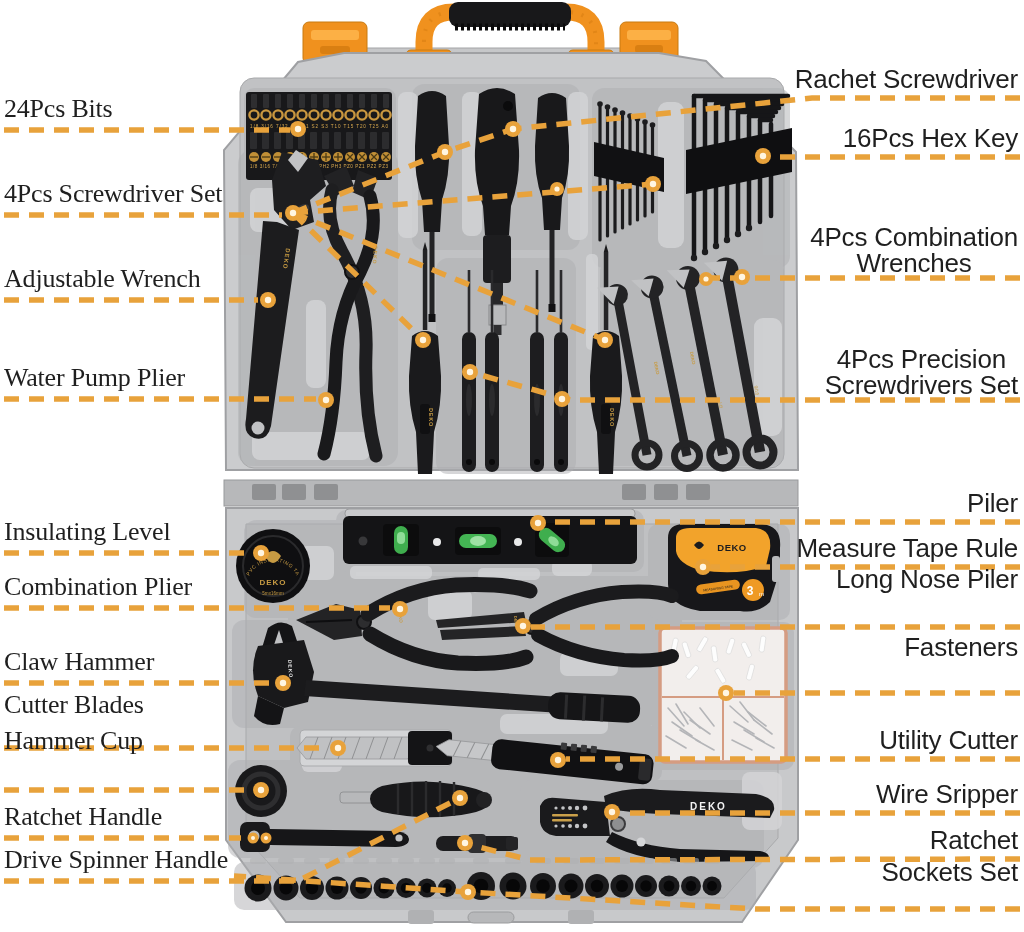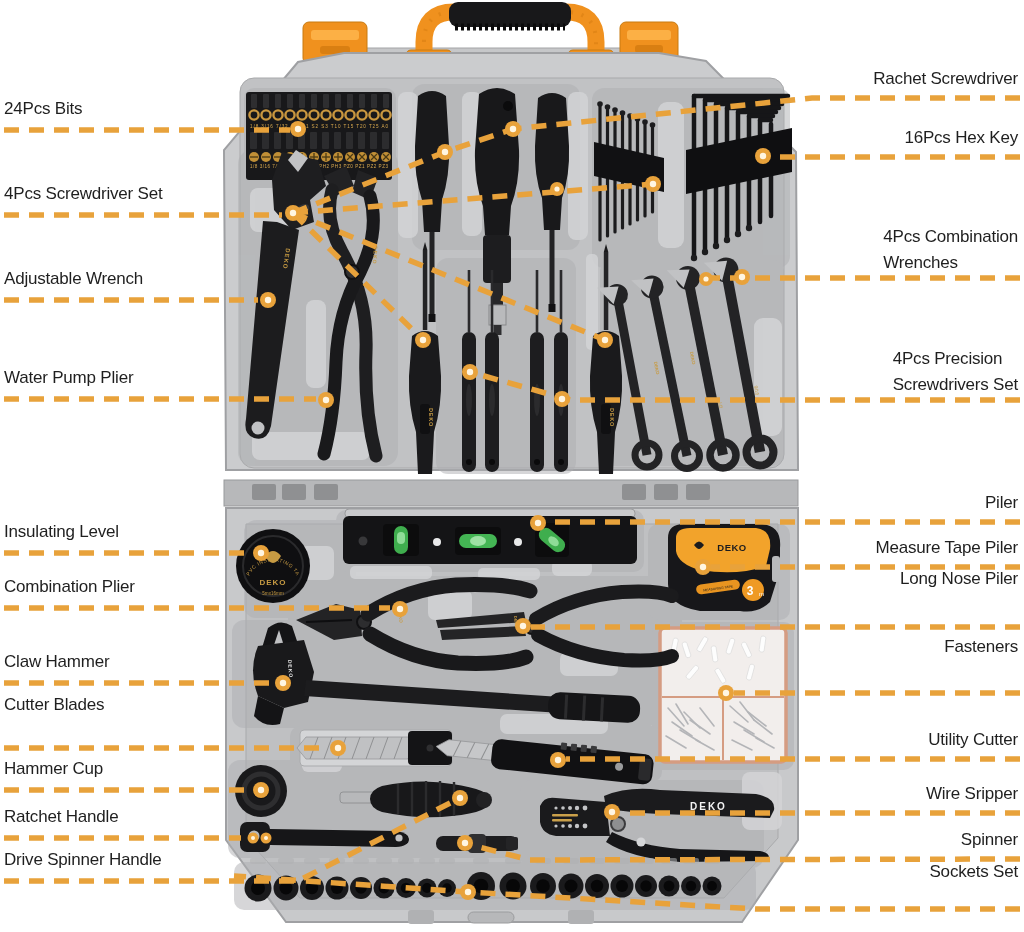--- a/index.html
+++ b/index.html
@@ -2,26 +2,26 @@
 <html style="--leader: #E8A23B; --accent: #F0911E; --brand_gold: #C79B43; --label_text: #1F1F1F;"><head>
 <meta charset="utf-8">
 <style>
   html,body{margin:0;padding:0;background:#ffffff;}
   #stage{
     position:relative;width:1024px;height:932px;overflow:hidden;background:#ffffff;
     font-family:"Liberation Sans", sans-serif;
   }
   #art{position:absolute;left:0;top:0;width:1024px;height:932px;}
   .co{
-    position:absolute;font-size:17px;line-height:26px;color:var(--label_text,#1f1f1f);
+    position:absolute;font-size:26px;line-height:26px;color:var(--label_text,#1f1f1f);
     letter-spacing:-0.2px;white-space:pre-line;
   }
-  .co.l{left:4px;text-align:right;}
+  .co.l{left:4px;text-align:right;font-family:Liberation Serif, serif;}
   .co.r{right:6px;text-align:right;}
-  .co.rc{right:6px;text-align:left;}
+  .co.rc{right:6px;text-align:center;}
   .dash{stroke:var(--leader,#E8A23B);stroke-width:5.5;fill:none;stroke-dasharray:15 10;}
   svg text{font-family:"Liberation Sans", sans-serif;}
 </style>
 </head>
 <body>
 
 <div id="stage">
 
 <svg id="art" viewBox="0 0 1024 932" aria-hidden="true">
   <defs>
@@ -733,33 +733,33 @@
 
 <div>
   <div class="co l" style="top:96px">24Pcs Bits</div>
   <div class="co l" style="top:181px">4Pcs Screwdriver Set</div>
   <div class="co l" style="top:266px">Adjustable Wrench</div>
   <div class="co l" style="top:365px">Water Pump Plier</div>
   <div class="co l" style="top:519px">Insulating Level</div>
   <div class="co l" style="top:574px">Combination Plier</div>
   <div class="co l" style="top:649px">Claw Hammer</div>
   <div class="co l" style="top:692px">Cutter Blades</div>
-  <div class="co l" style="top:756px">Hammer Cup</div>
+  <div class="co l" style="top:728px">Hammer Cup</div>
   <div class="co l" style="top:804px">Ratchet Handle</div>
   <div class="co l" style="top:847px">Drive Spinner Handle</div>
 
   <div class="co r" style="top:66px">Rachet Screwdriver</div>
   <div class="co r" style="top:125px">16Pcs Hex Key</div>
   <div class="co rc" style="top:224px">4Pcs Combination
 Wrenches</div>
   <div class="co rc" style="top:346px">4Pcs Precision
 Screwdrivers Set</div>
   <div class="co r" style="top:490px">Piler</div>
-  <div class="co r" style="top:535px">Measure Tape Piler</div>
+  <div class="co r" style="top:535px">Measure Tape Rule</div>
   <div class="co r" style="top:566px">Long Nose Piler</div>
   <div class="co r" style="top:634px">Fasteners</div>
   <div class="co r" style="top:727px">Utility Cutter</div>
   <div class="co r" style="top:781px">Wire Sripper</div>
-  <div class="co r" style="top:827px">Spinner</div>
+  <div class="co r" style="top:827px">Ratchet</div>
   <div class="co r" style="top:859px">Sockets Set</div>
 </div>
 
 </div>
 
 </body></html>

